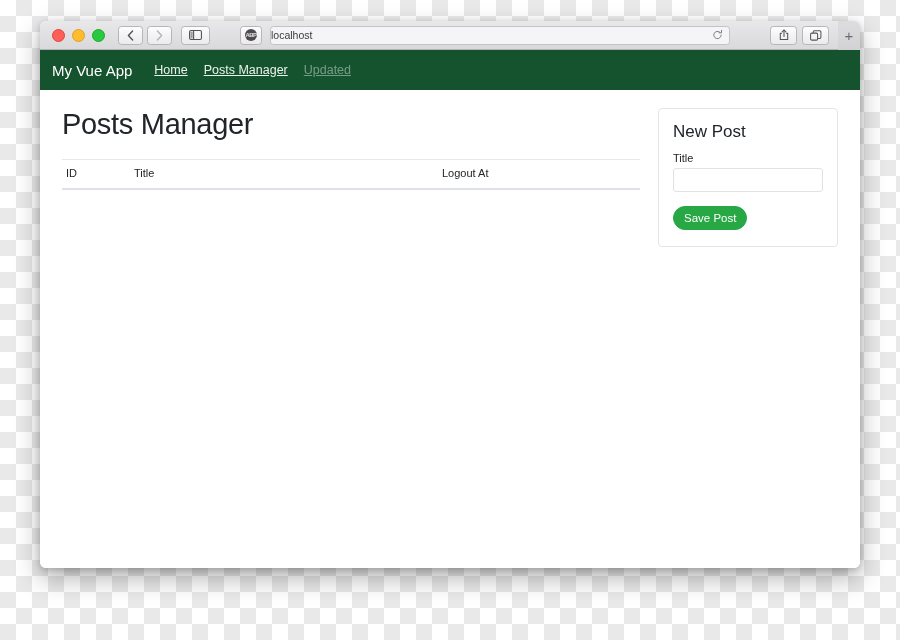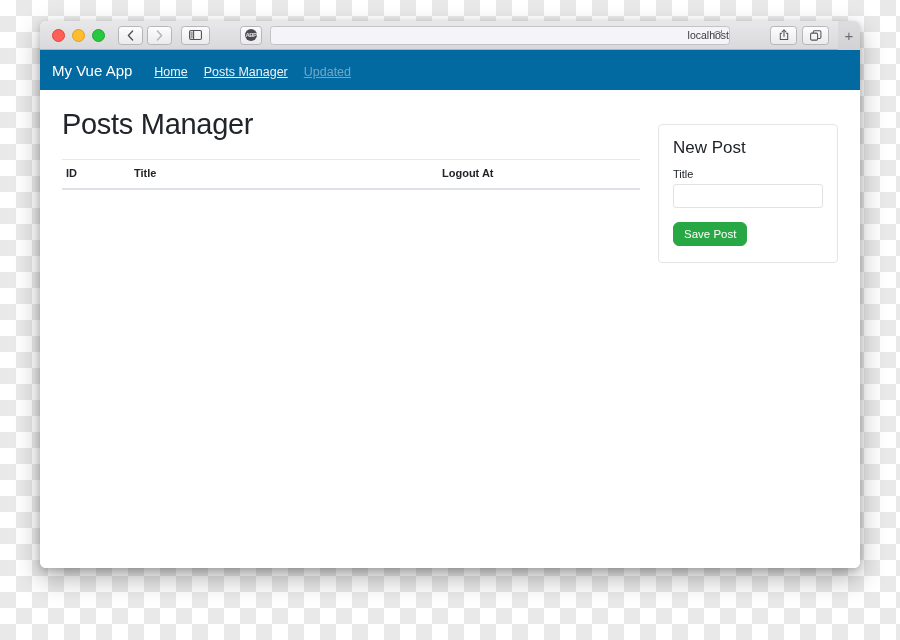--- a/index.html
+++ b/index.html
@@ -105,21 +105,21 @@
   }
 
   .url-bar {
     flex: 1 1 auto;
     height: 19px;
     background: #f5f4f6;
     border: 1px solid #c4c2c6;
     border-radius: 3.5px;
     display: flex;
     align-items: center;
-    justify-content: flex-end;
+    justify-content: flex-start;
     position: relative;
     box-sizing: border-box;
     max-width: 460px;
   }
   .url-text {
     font-size: 10.5px;
     color: #3b3a3e;
   }
   .reload-icon {
     position: absolute;
@@ -151,25 +151,25 @@
   .viewport {
     flex: 1 1 auto;
     background: #ffffff;
     overflow: hidden;
     display: flex;
     flex-direction: column;
   }
 
   
   .navbar {
-    background: #0369a1;
+    background: #14532d;
     height: 40px;
     flex: 0 0 40px;
     display: flex;
-    align-items: flex-end;
+    align-items: center;
     padding: 11px 12px;
     box-sizing: border-box;
   }
   .brand {
     color: #ffffff;
     font-size: 15px;
     margin-right: 22px;
     white-space: nowrap;
   }
   .nav-links {
@@ -187,38 +187,38 @@
 
   
   .content {
     flex: 1 1 auto;
     padding: 18px 22px 0 22px;
     display: flex;
     gap: 18px;
     box-sizing: border-box;
   }
   .col-main { flex: 1 1 auto; min-width: 0; }
-  .col-side { flex: 0 0 180px; margin-top: 16px; }
+  .col-side { flex: 0 0 180px; }
 
   .page-title {
     font-size: 29px;
     font-weight: 400;
     color: #212529;
     margin: 0 0 18px 0;
     letter-spacing: -0.3px;
   }
 
   table.posts-table {
     width: 100%;
     border-collapse: collapse;
     font-size: 11px;
   }
   table.posts-table thead th {
     text-align: left;
-    font-weight: bold;
+    font-weight: normal;
     color: #212529;
     padding: 7px 4px 9px 4px;
     border-top: 1px solid #e6e8ea;
     border-bottom: 2px solid #dee2e6;
     margin-left: 44px;
   }
   th.col-id    { width: 60px; }
   th.col-title { width: 300px; }
 
   
@@ -256,21 +256,21 @@
   textarea.form-control {
     height: 78px;
     resize: vertical;
     display: block;
   }
   .field-group { margin-bottom: 11px; }
 
   .btn-save {
     background: #28a745;
     border: 1px solid #28a745;
-    border-radius: 6px;
+    border-radius: 12px;
     color: #ffffff;
     font-family: "Liberation Sans", sans-serif;
     font-size: 11.5px;
     padding: 5px 10px;
     cursor: pointer;
     margin-top: 3px;
   }
 </style>
 </head>
 <body>

